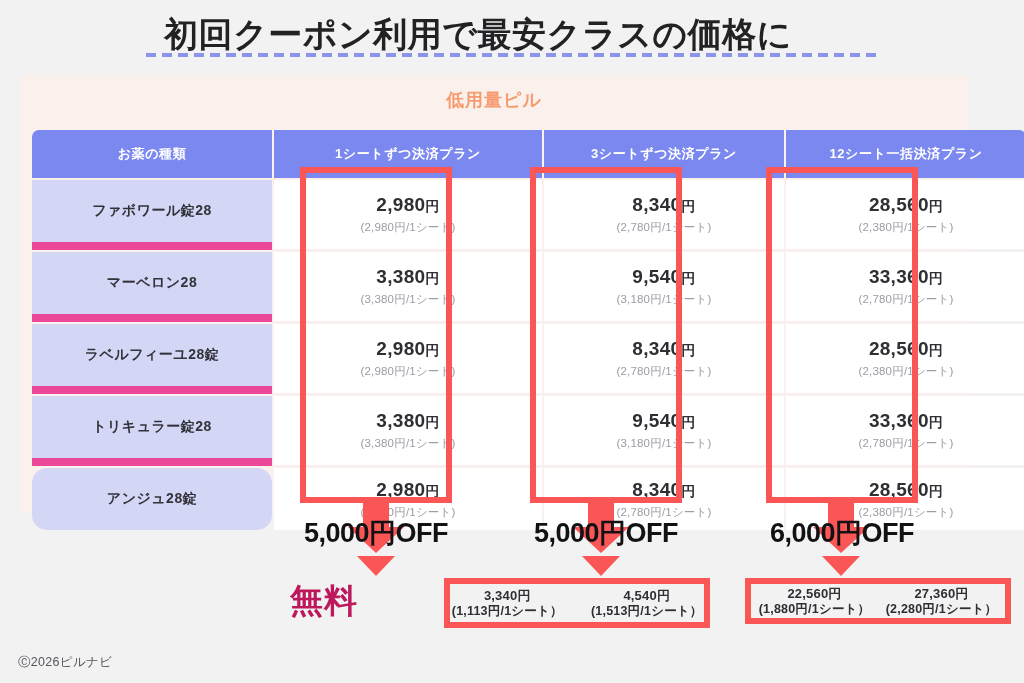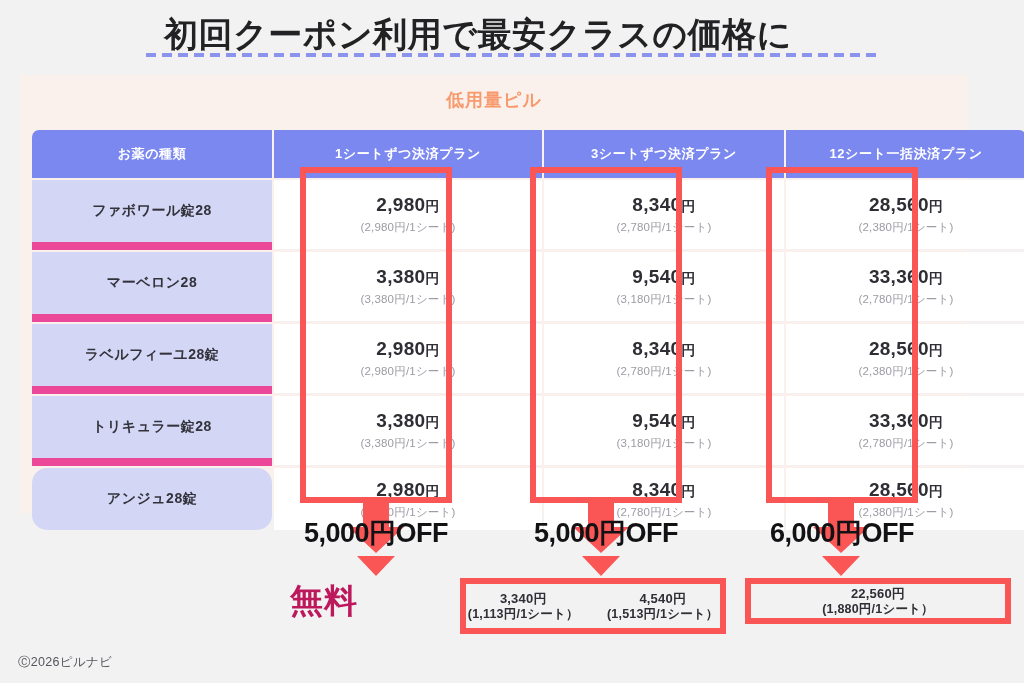--- a/index.html
+++ b/index.html
@@ -200,21 +200,21 @@
 
   
   .result-box {
     position: absolute;
     border: 6px solid #fb5656;
     box-sizing: border-box;
     background: #f2f2f3;
     display: flex;
     align-items: center;
   }
-  #result-box-2 { left: 460px; top: 578px; width: 266px; height: 56px; gap: 25px; }
+  #result-box-2 { left: 444px; top: 578px; width: 266px; height: 50px; gap: 25px; }
   #result-box-3 { left: 745px; top: 578px; width: 266px; height: 46px; }
   .result-cell {
     flex: 1 1 50%;
     text-align: center;
     color: #2e2e34;
   }
   .result-main {
     font-size: 13px;
     font-weight: 700;
     line-height: 15px;
@@ -379,15 +379,19 @@
     <div class="result-main">4,540円</div>
     <div class="result-sub">(1,513円/1シート）</div>
   </div>
 </div>
 
 <div class="result-box" id="result-box-3">
   <div class="result-cell">
     <div class="result-main">22,560円</div>
     <div class="result-sub">(1,880円/1シート）</div>
   </div>
+  <div class="result-cell">
+    <div class="result-main">27,360円</div>
+    <div class="result-sub">(2,280円/1シート）</div>
+  </div>
 </div>
 
 <div id="footer">Ⓒ2026ピルナビ</div>
 
 </body></html>

